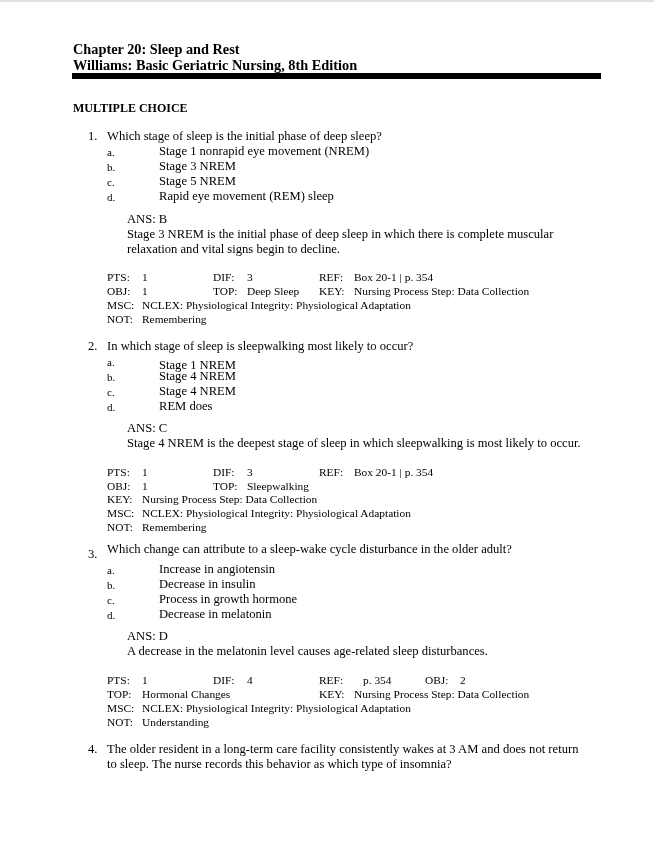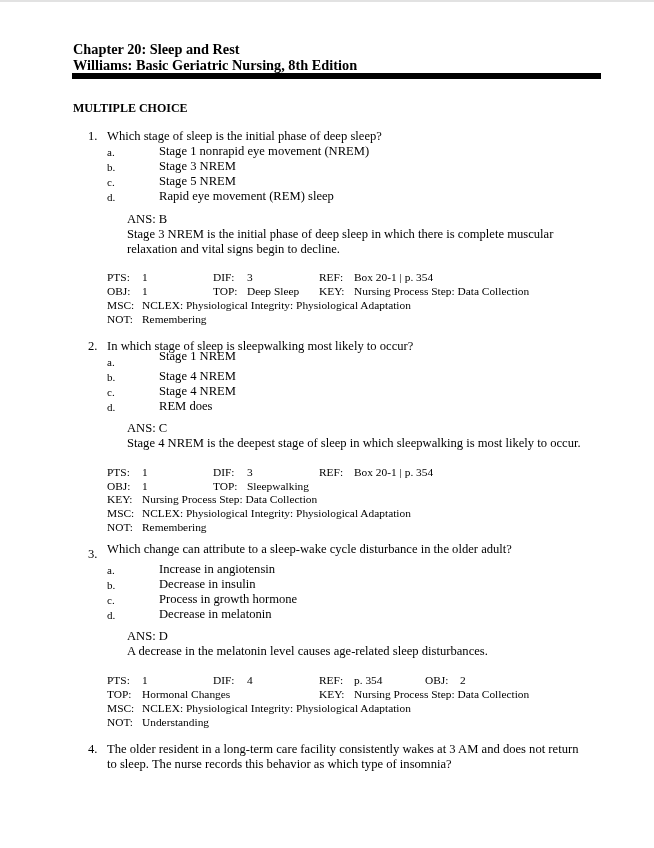--- a/index.html
+++ b/index.html
@@ -70,21 +70,21 @@
     <div class="meta" style="left:142px; top:298px">NCLEX: Physiological Integrity: Physiological Adaptation</div>
     <div class="meta" style="left:107px; top:312px">NOT:</div>
     <div class="meta" style="left:142px; top:312px">Remembering</div>
   </div>
 
   <div>
     <div class="t q-num" style="top:339px">2.</div>
     <div class="t q-text" style="top:339px">In which stage of sleep is sleepwalking most likely to occur?</div>
 
     <div class="t opt-l" style="top:355px">a.</div>
-    <div class="t opt-t" style="top:349px">Stage 1 NREM</div>
+    <div class="t opt-t" style="top:358px">Stage 1 NREM</div>
     <div class="t opt-l" style="top:370px">b.</div>
     <div class="t opt-t" style="top:369px">Stage 4 NREM</div>
     <div class="t opt-l" style="top:385px">c.</div>
     <div class="t opt-t" style="top:384px">Stage 4 NREM</div>
     <div class="t opt-l" style="top:400px">d.</div>
     <div class="t opt-t" style="top:399px">REM does</div>
 
     <div class="t ans" style="top:421px">ANS:  C</div>
     <div class="t ans" style="top:436px">Stage 4 NREM is the deepest stage of sleep in which sleepwalking is most likely to occur.</div>
 
@@ -122,21 +122,21 @@
     <div class="t opt-t" style="top:607px">Decrease in melatonin</div>
 
     <div class="t ans" style="top:629px">ANS:  D</div>
     <div class="t ans" style="top:644px">A decrease in the melatonin level causes age-related sleep disturbances.</div>
 
     <div class="meta" style="left:107px; top:673px">PTS:</div>
     <div class="meta" style="left:142px; top:673px">1</div>
     <div class="meta" style="left:213px; top:673px">DIF:</div>
     <div class="meta" style="left:247px; top:673px">4</div>
     <div class="meta" style="left:319px; top:673px">REF:</div>
-    <div class="meta" style="left:354px; top:673px">p. 354</div>
+    <div class="meta" style="left:363px; top:673px">p. 354</div>
     <div class="meta" style="left:425px; top:673px">OBJ:</div>
     <div class="meta" style="left:460px; top:673px">2</div>
 
     <div class="meta" style="left:107px; top:687px">TOP:</div>
     <div class="meta" style="left:142px; top:687px">Hormonal Changes</div>
     <div class="meta" style="left:319px; top:687px">KEY:</div>
     <div class="meta" style="left:354px; top:687px">Nursing Process Step: Data Collection</div>
 
     <div class="meta" style="left:107px; top:701px">MSC:</div>
     <div class="meta" style="left:142px; top:701px">NCLEX: Physiological Integrity: Physiological Adaptation</div>

